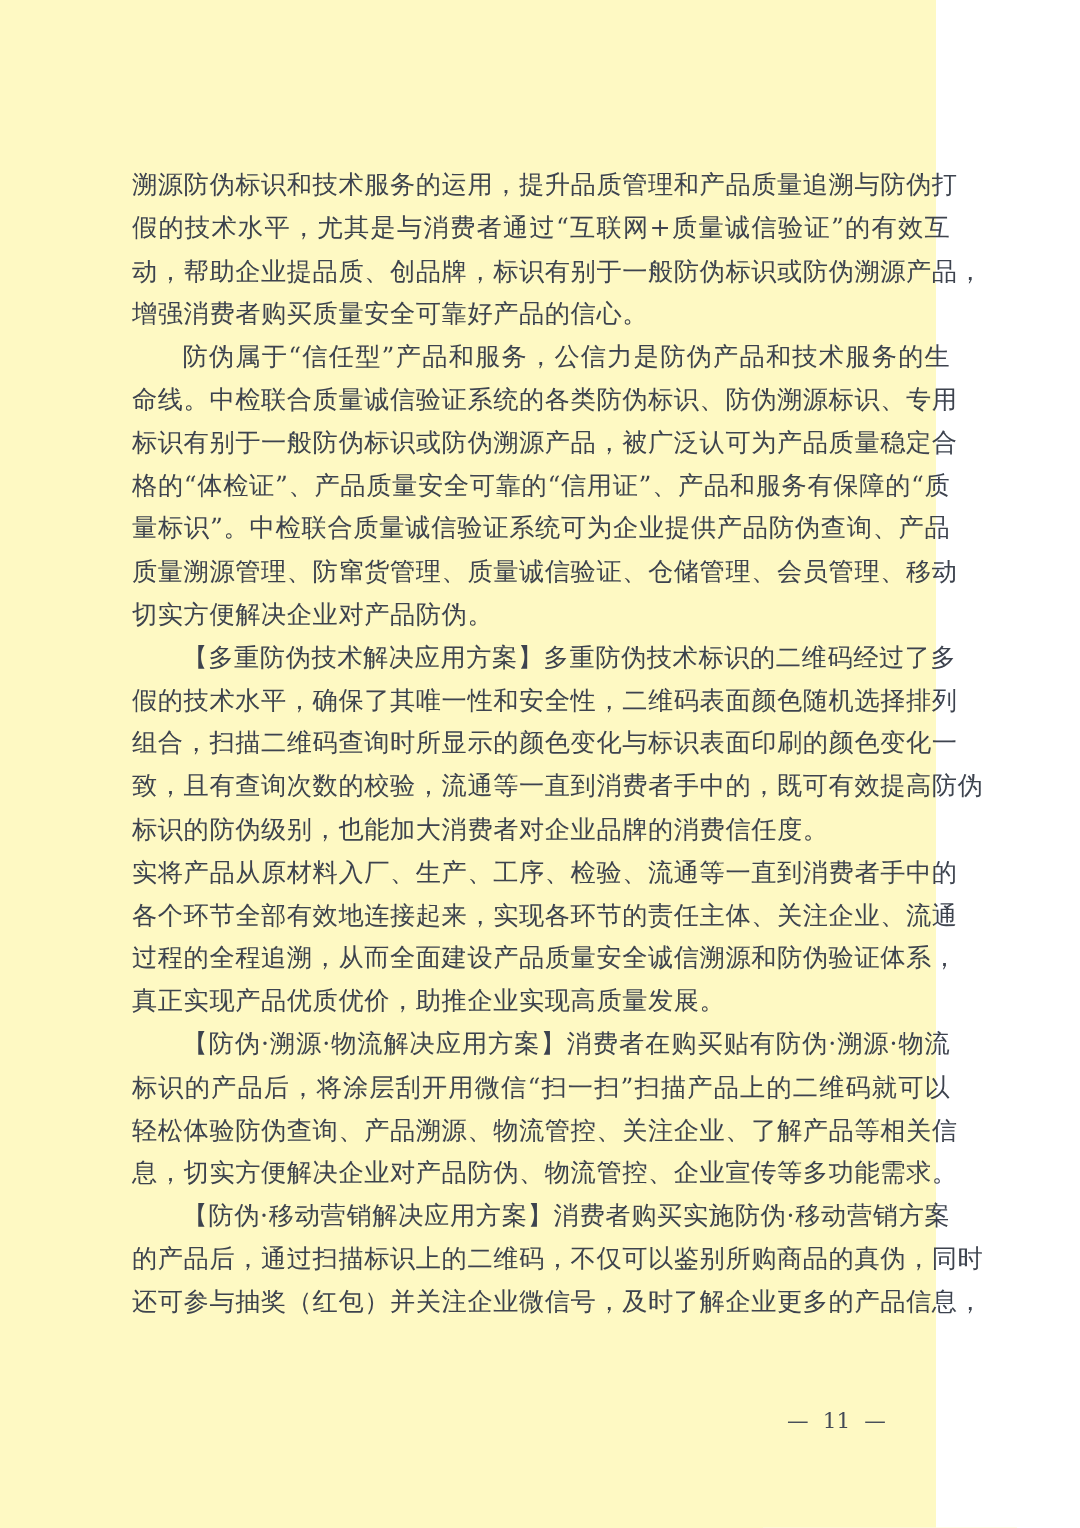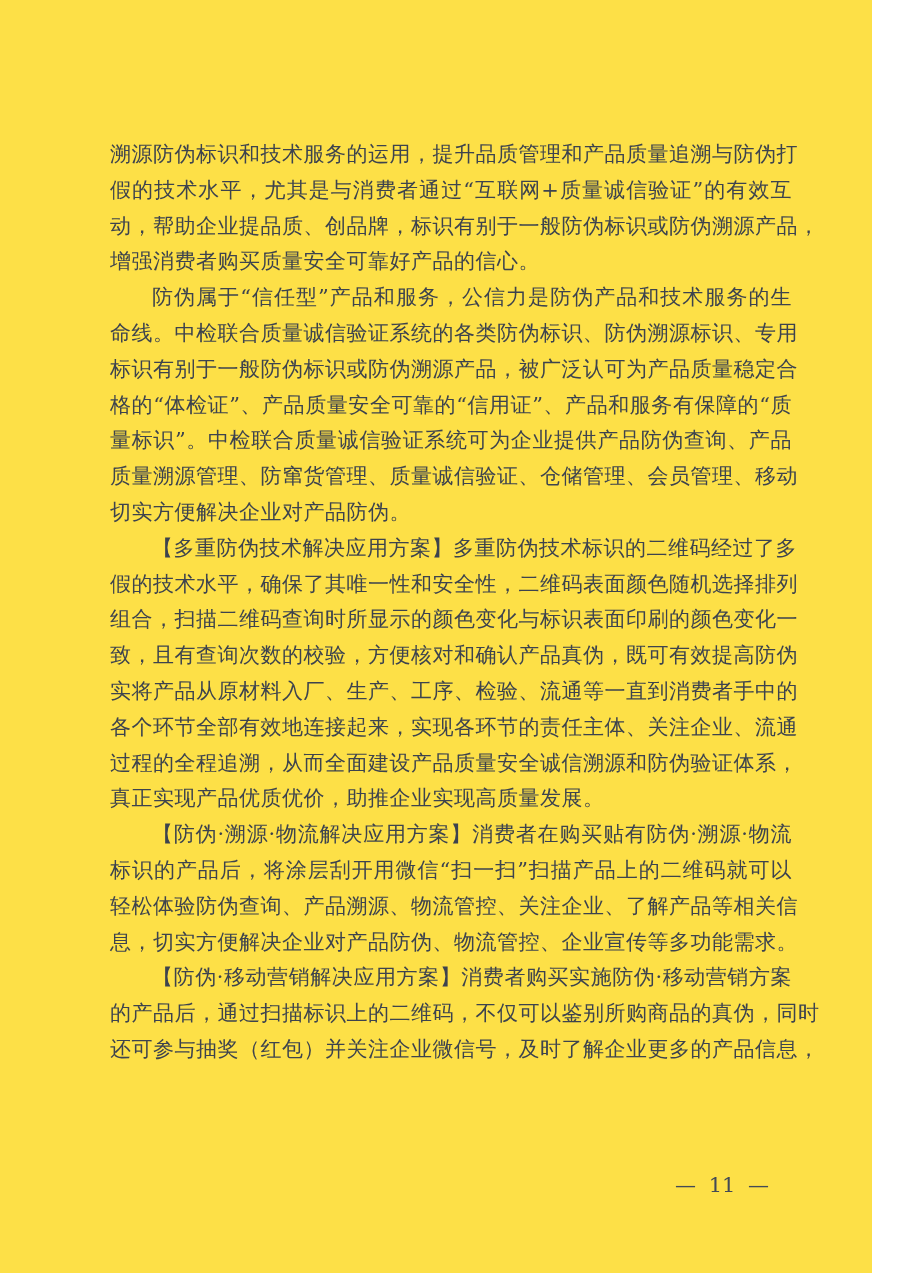--- a/index.html
+++ b/index.html
@@ -10,23 +10,23 @@
     width: 900px;
     height: 1273px;
     background: #ffffff;
     position: relative;
     overflow: hidden;
     font-family: "DejaVu Serif", serif;
   }
   .page {
     position: absolute;
     left: 0; top: 0;
-    width: 872px;
+    width: 780px;
     height: 1273px;
-    background: #fde047;
+    background: #fef9c3;
     text-decoration: underline;
   }
   .text-block {
     position: absolute;
     left: 110px;
     top: 137px;
     width: 682px;
     color: #3d434e;
     font-size: 21px;
     line-height: 35.8px;
@@ -40,26 +40,26 @@
     height: 35.8px;
   }
   .line.last {
     text-align-last: left;
   }
   .line.indent {
     padding-left: 42px;
   }
   .page-footer {
     position: absolute;
-    left: 657px;
+    left: 632px;
     top: 1170px;
     width: 130px;
     text-align: center;
     color: #434a56;
-    font-size: 21px;
+    font-size: 18px;
     line-height: 30px;
     word-spacing: 6px;
     white-space: nowrap;
   }
 </style>
 </head>
 <body>
 
 <div class="page">
   <main class="text-block" id="doc-body">
@@ -70,21 +70,22 @@
       <div class="line indent">防伪属于“信任型”产品和服务，公信力是防伪产品和技术服务的生</div>
       <div class="line">命线。中检联合质量诚信验证系统的各类防伪标识、防伪溯源标识、专用</div>
       <div class="line">标识有别于一般防伪标识或防伪溯源产品，被广泛认可为产品质量稳定合</div>
       <div class="line">格的“体检证”、产品质量安全可靠的“信用证”、产品和服务有保障的“质</div>
       <div class="line">量标识”。中检联合质量诚信验证系统可为企业提供产品防伪查询、产品</div>
       <div class="line">质量溯源管理、防窜货管理、质量诚信验证、仓储管理、会员管理、移动</div>
       <div class="line last">切实方便解决企业对产品防伪。</div>
       <div class="line indent">【多重防伪技术解决应用方案】多重防伪技术标识的二维码经过了多</div>
       <div class="line">假的技术水平，确保了其唯一性和安全性，二维码表面颜色随机选择排列</div>
       <div class="line">组合，扫描二维码查询时所显示的颜色变化与标识表面印刷的颜色变化一</div>
-      <div class="line">致，且有查询次数的校验，方便核对和确认产品真伪，既可有效提高防伪</div>
+      <div class="line">致，且有查询次数的校验，流通等一直到消费者手中的，既可有效提高防伪</div>
+      <div class="line last">标识的防伪级别，也能加大消费者对企业品牌的消费信任度。</div>
       <div class="line">实将产品从原材料入厂、生产、工序、检验、流通等一直到消费者手中的</div>
       <div class="line">各个环节全部有效地连接起来，实现各环节的责任主体、关注企业、流通</div>
       <div class="line">过程的全程追溯，从而全面建设产品质量安全诚信溯源和防伪验证体系，</div>
       <div class="line last">真正实现产品优质优价，助推企业实现高质量发展。</div>
       <div class="line indent">【防伪·溯源·物流解决应用方案】消费者在购买贴有防伪·溯源·物流</div>
       <div class="line">标识的产品后，将涂层刮开用微信“扫一扫”扫描产品上的二维码就可以</div>
       <div class="line">轻松体验防伪查询、产品溯源、物流管控、关注企业、了解产品等相关信</div>
       <div class="line last">息，切实方便解决企业对产品防伪、物流管控、企业宣传等多功能需求。</div>
       <div class="line indent">【防伪·移动营销解决应用方案】消费者购买实施防伪·移动营销方案</div>
       <div class="line">的产品后，通过扫描标识上的二维码，不仅可以鉴别所购商品的真伪，同时</div>

